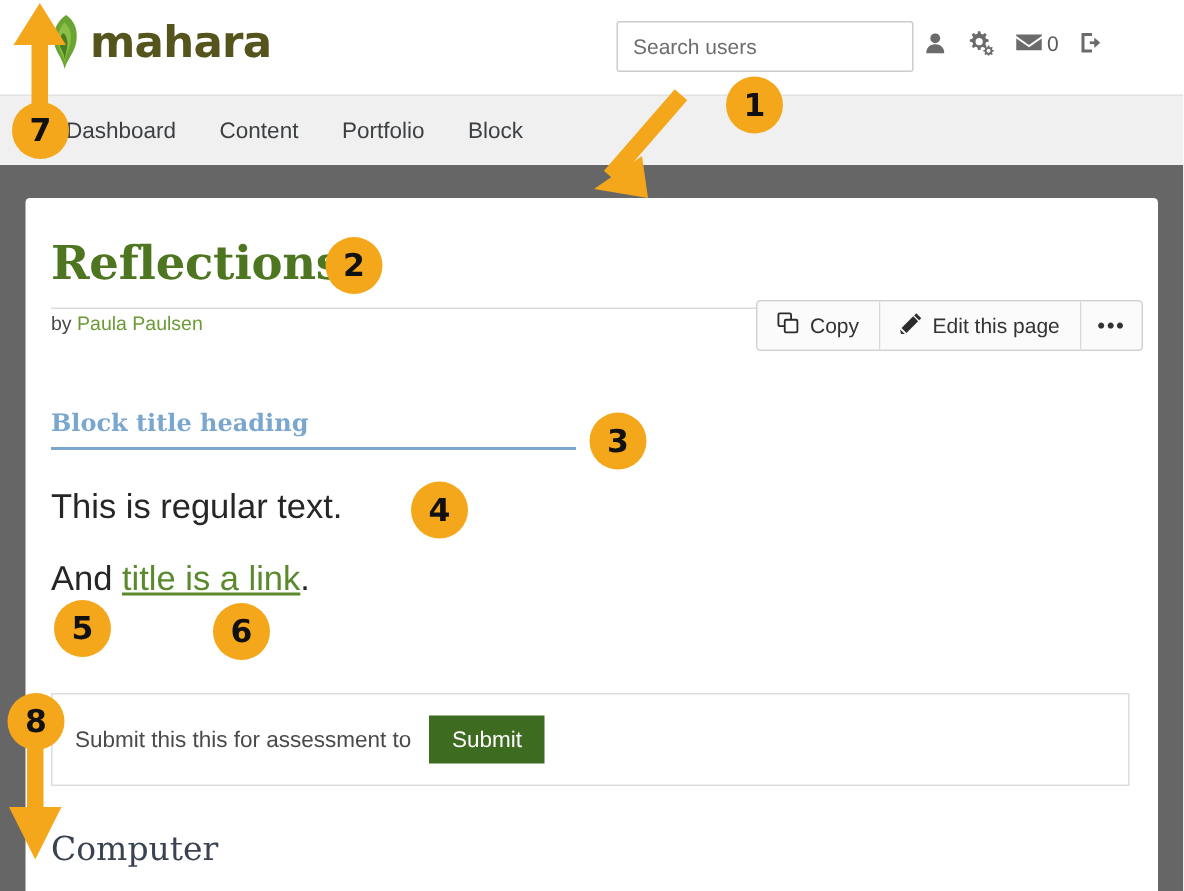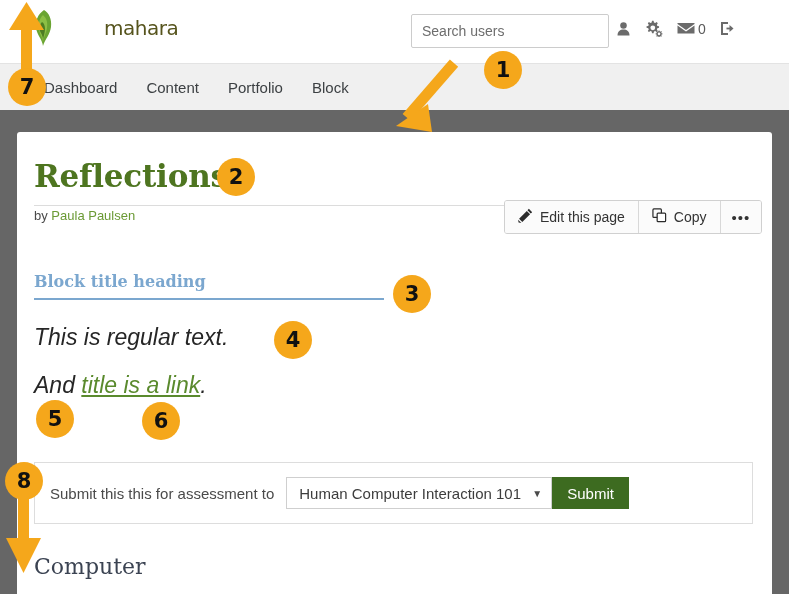--- a/index.html
+++ b/index.html
@@ -37,26 +37,25 @@
     height: 42px;
   }
   .logo-mark {
     width: 30px; height: 40px;
     position: relative;
     margin-right: 2px;
     flex: none;
   }
   .logo-text {
     font-family: "DejaVu Sans", sans-serif;
-    font-size: 20px;
-    font-weight: normal;
+    font-size: 29px;
+    font-weight: bold;
     color: #56541d;
     letter-spacing: -0.5px;
     line-height: 1;
-    margin-left: 44px;
   }
   .search-box {
     position: absolute;
     left: 411px; top: 14px;
     width: 198px; height: 34px;
     border: 1px solid #cccccc;
     background: #fff;
     border-radius: 2px;
     box-sizing: border-box;
   }
@@ -201,21 +200,20 @@
     color: #7ba7cf;
     padding-bottom: 7px;
     border-bottom: 2px solid #7ba7cf;
   }
   .body-text {
     position: absolute;
     left: 17px;
     font-size: 23px;
     color: #262626;
     font-family: "Liberation Sans", sans-serif;
-    font-style: italic;
   }
   .body-text.line1 { top: 192px; }
   .body-text.line2 { top: 240px; }
   .inline-link {
     color: #5a8a2d;
     text-decoration: underline;
     cursor: pointer;
   }
 
   
@@ -371,55 +369,51 @@
     <div class="title-rule"></div>
 
     <div class="byline">
       <span>by</span>
       <span class="author">Paula Paulsen</span>
     </div>
 
     <div class="action-group">
       <div class="action-btn">
         <span>
+          <svg width="15" height="15" viewBox="0 0 16 16" fill="none" stroke="#2b2b2b" stroke-width="1.3">
+            <rect x="1" y="1" width="9" height="9" rx="1"></rect>
+            <rect x="5.5" y="5.5" width="9" height="9" rx="1" fill="#ffffff"></rect>
+          </svg>
+        </span>
+        <span>Copy</span>
+      </div>
+      <div class="action-btn">
+        <span>
           <svg width="15" height="15" viewBox="0 0 16 16" fill="#2b2b2b">
             <path d="M11.6 0.9 L15.1 4.4 L13.6 5.9 L10.1 2.4 Z"></path>
             <path d="M9.4 3.1 L12.9 6.6 L4.6 14.9 L1.1 11.4 Z"></path>
             <path d="M0.6 15.4 L0.1 12.4 L3.6 15.9 Z"></path>
           </svg>
         </span>
         <span>Edit this page</span>
       </div>
-      <div class="action-btn">
-        <span>
-          <svg width="15" height="15" viewBox="0 0 16 16" fill="none" stroke="#2b2b2b" stroke-width="1.3">
-            <rect x="1" y="1" width="9" height="9" rx="1"></rect>
-            <rect x="5.5" y="5.5" width="9" height="9" rx="1" fill="#ffffff"></rect>
-          </svg>
-        </span>
-        <span>Copy</span>
-      </div>
       <div class="action-btn more">
         <span class="dots">•••</span>
       </div>
     </div>
 
     <div class="block-title">Block title heading</div>
 
     <div class="body-text line1">This is regular text.</div>
 
     <div class="body-text line2"><span>And </span><span class="inline-link">title is a link</span><span>.</span></div>
 
     <div class="submit-panel">
       <div class="submit-row">
         <span class="submit-label">Submit this this for assessment to</span>
-        <div class="select-box">
-          <span>Human Computer Interaction 101</span>
-          <span class="caret">▼</span>
-        </div>
         <button class="submit-btn">Submit</button>
       </div>
     </div>
 
     <div class="comments-heading">Computer</div>
   </div>
 
   <svg class="anno-svg" viewBox="0 0 789 594">
 
     <g>

